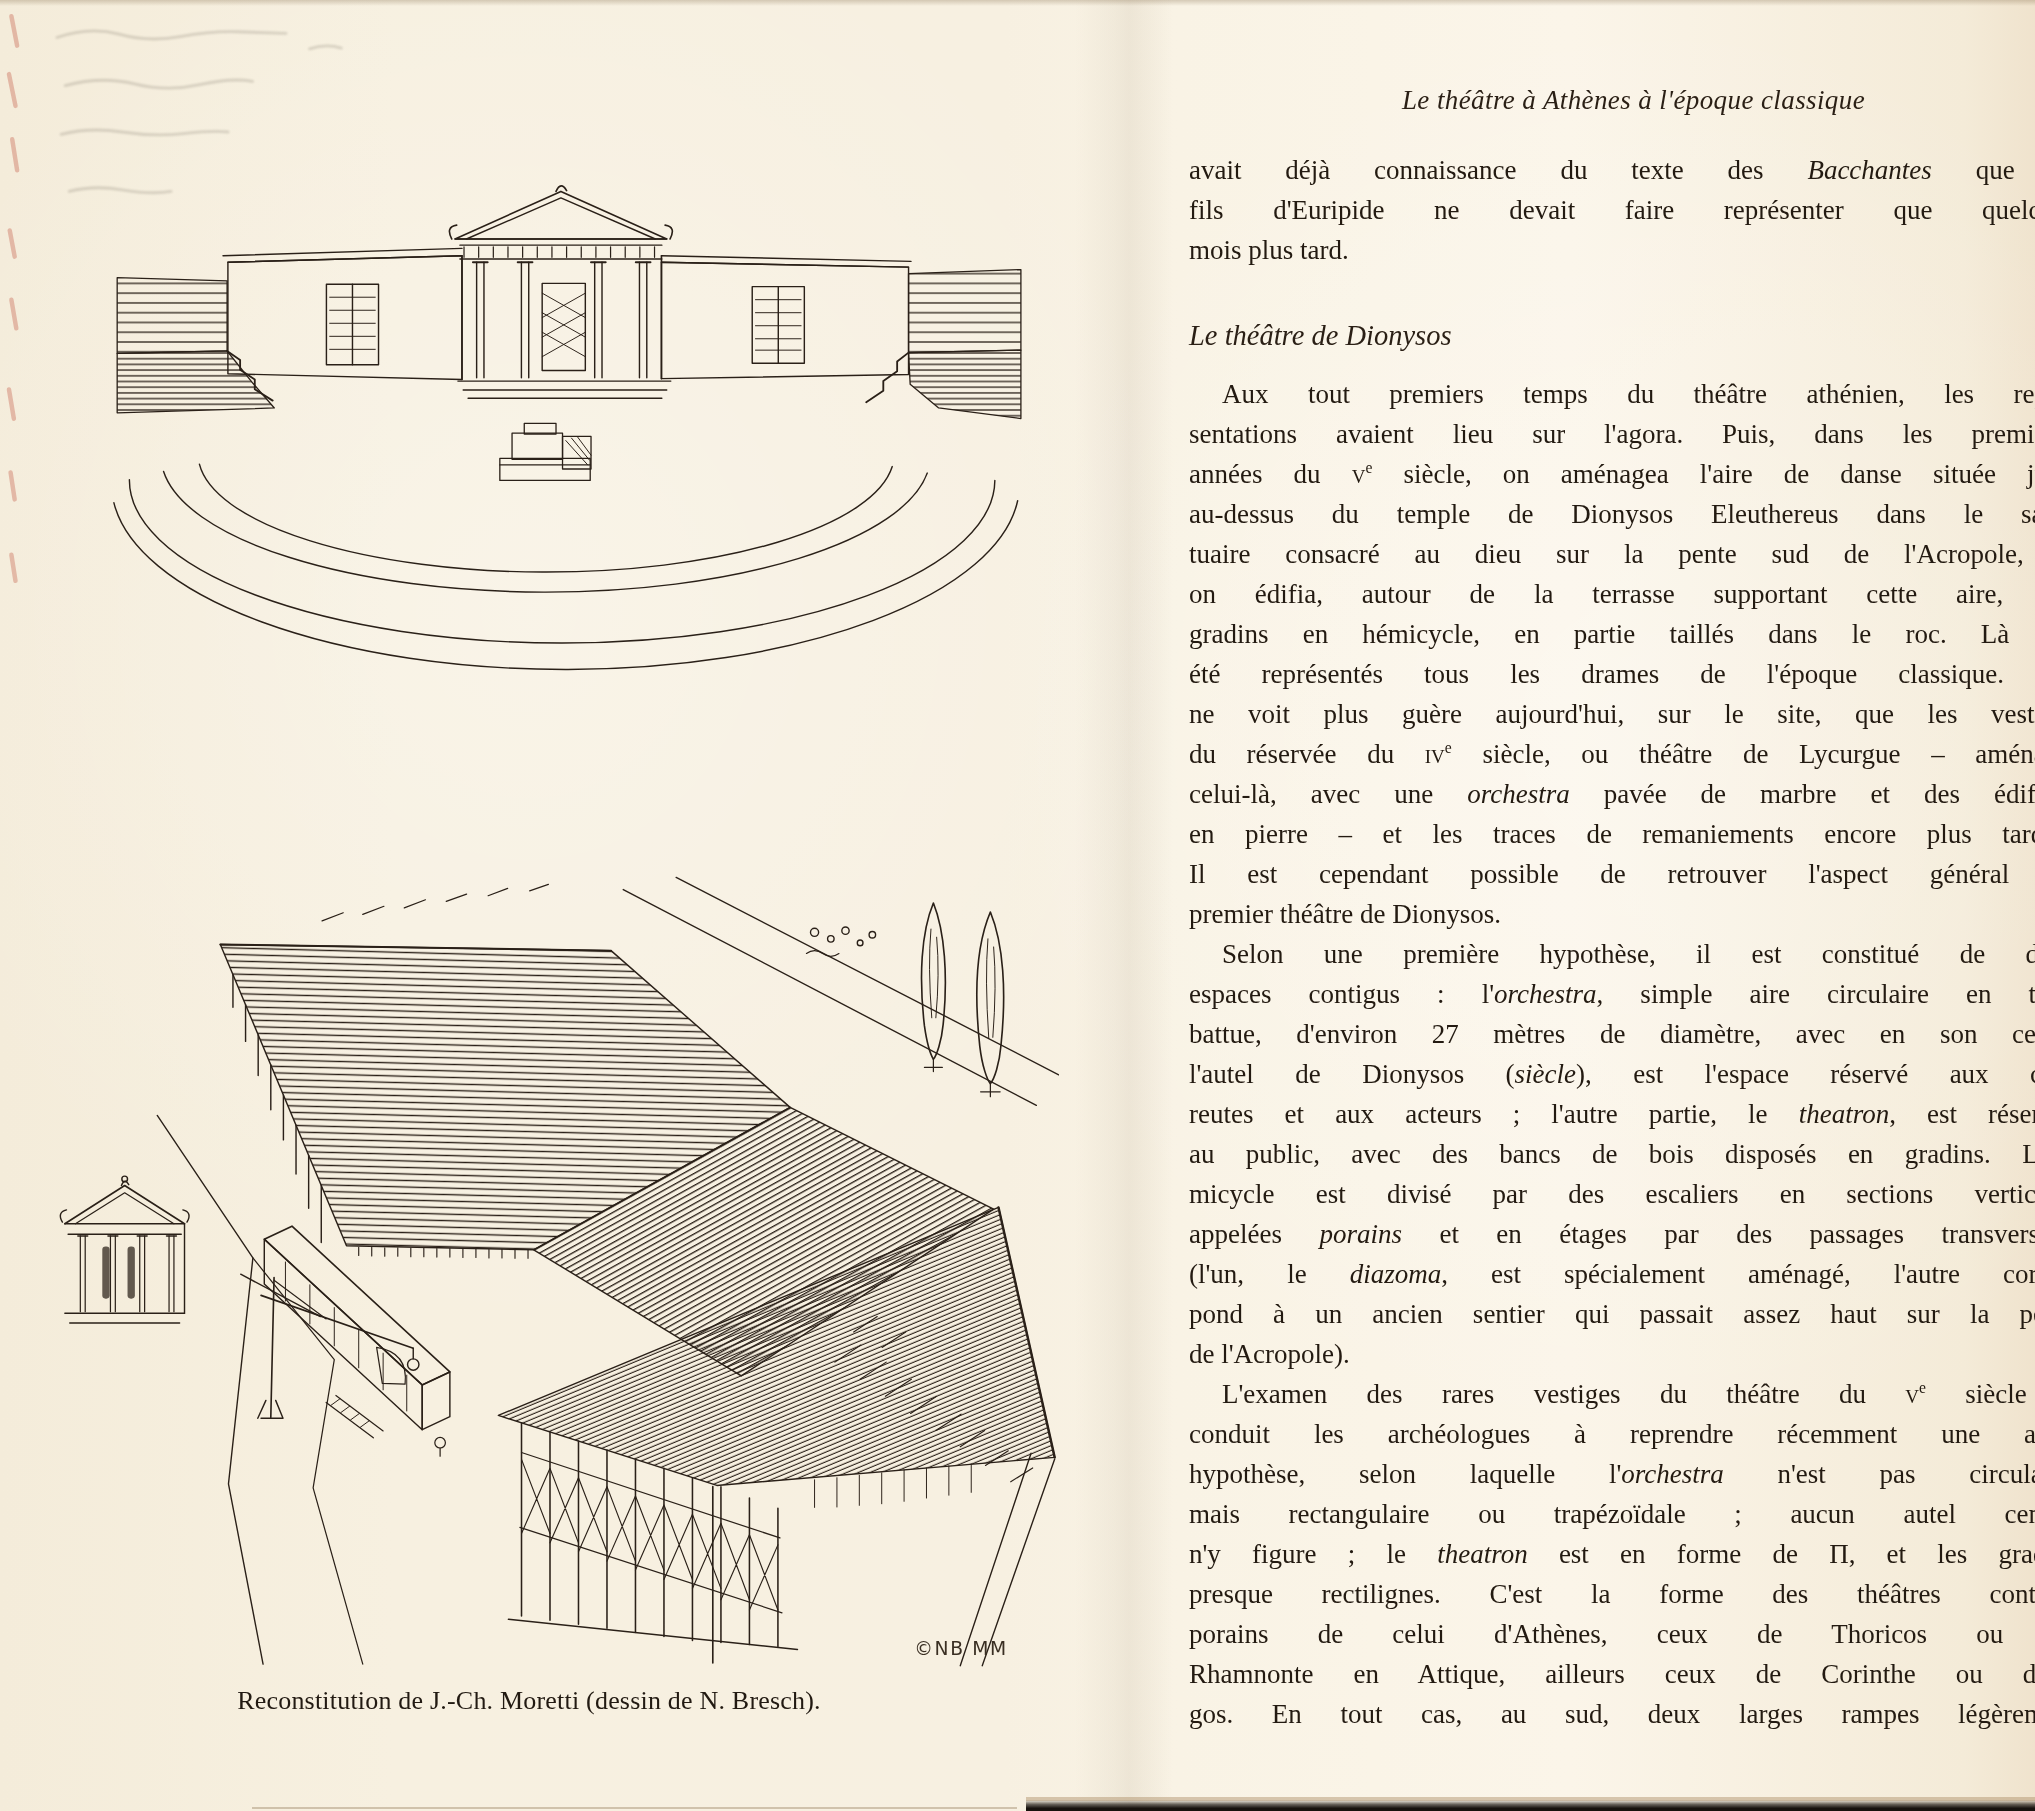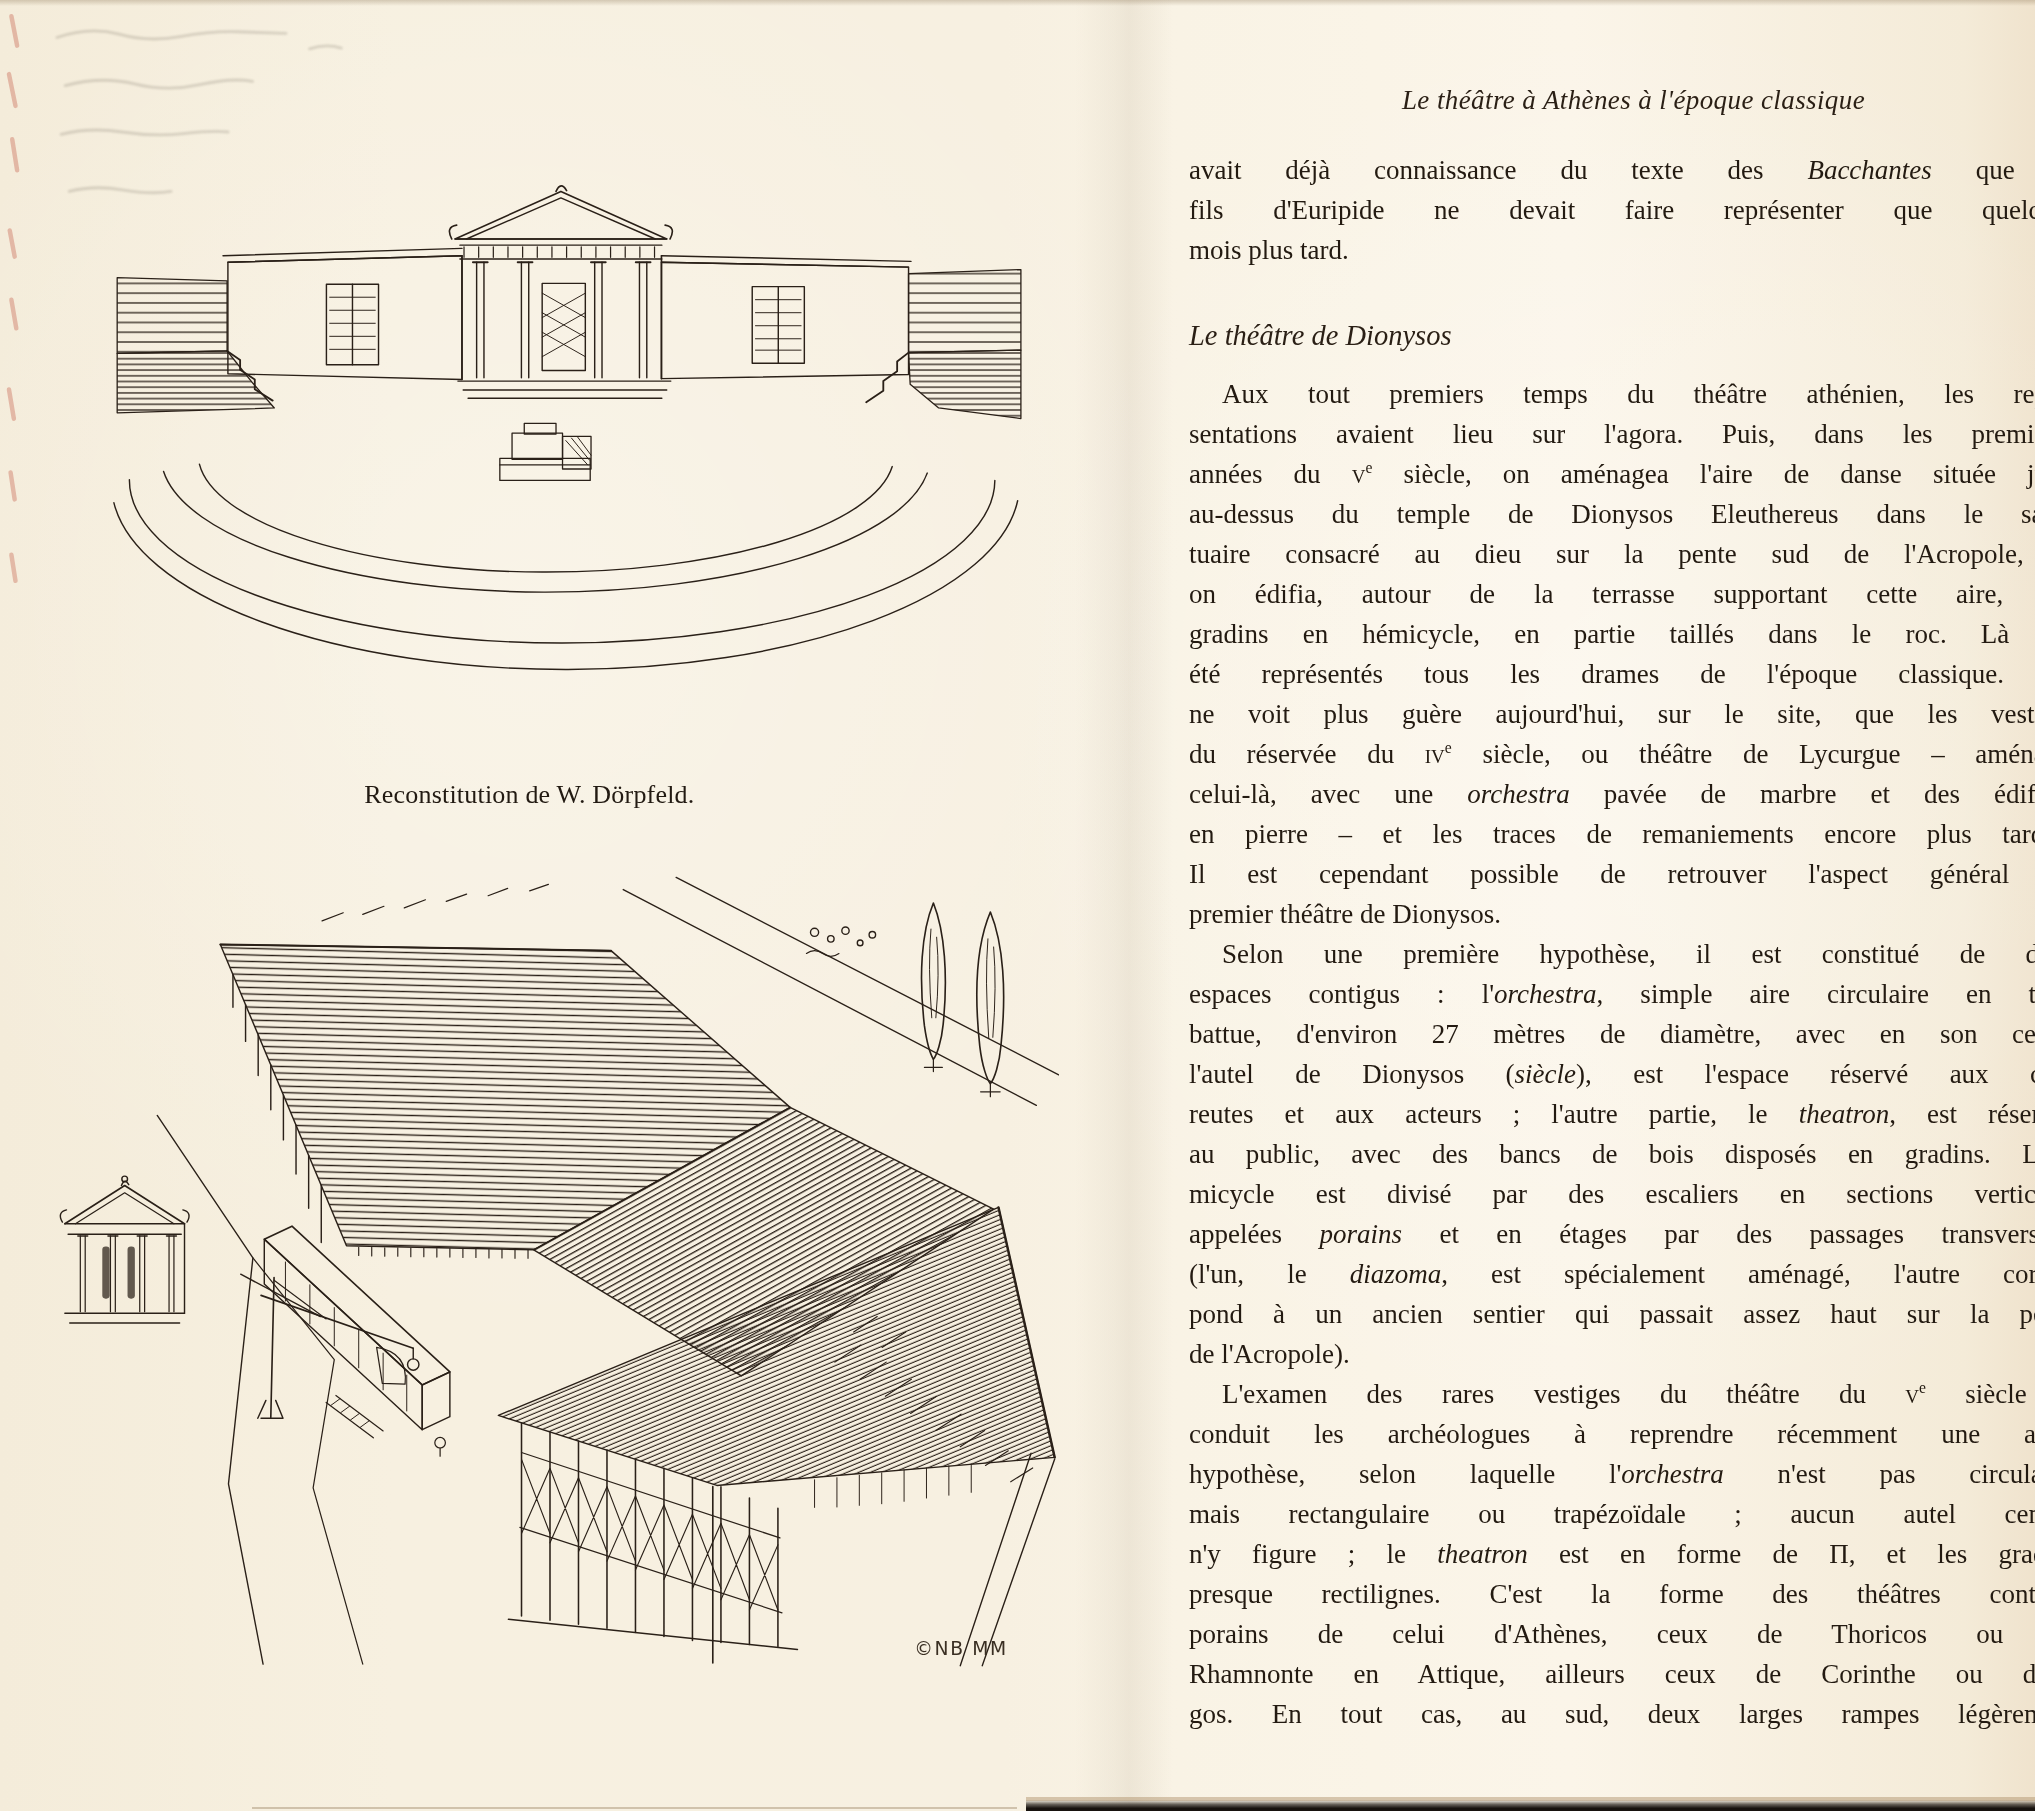--- a/index.html
+++ b/index.html
@@ -177,21 +177,20 @@
       <g class="ink" stroke-width="3.2">
         <rect x="1078" y="826" width="222" height="54"></rect>
         <path d="M1078 842 H1300"></path>
         <rect x="1108" y="764" width="124" height="64"></rect>
         <rect x="1138" y="740" width="78" height="26"></rect>
         <rect x="1232" y="772" width="70" height="80"></rect>
         <path d="M1240 782 l54 60 M1254 776 l44 54 M1268 772 l34 46" stroke-width="2.4"></path>
       </g>
     </svg>
 
-    <div class="caption caption-1">Reconstitution de W. Dörpfeld.</div>
 
     <svg class="fig2" width="1018" height="814" viewBox="0 0 2500 2000">
       <defs>
         <pattern id="f2a" width="80" height="16" patternUnits="userSpaceOnUse" patternTransform="rotate(1.5)">
           <path d="M0 8 H80" stroke="#2a2018" stroke-width="3.2"></path>
         </pattern>
         <pattern id="f2b" width="80" height="13" patternUnits="userSpaceOnUse" patternTransform="rotate(-29)">
           <path d="M0 6 H80" stroke="#2a2018" stroke-width="3"></path>
         </pattern>
         <pattern id="f2c" width="80" height="11" patternUnits="userSpaceOnUse" patternTransform="rotate(-22.6)">
@@ -283,20 +282,21 @@
         <path d="M2186 182 q-8 90 2 218 M2200 202 q8 88 -2 198" stroke-width="2.4"></path>
         <path d="M2192 502 V532 M2170 522 h44" stroke-width="3"></path>
         <path d="M2332 140 C2298 220 2292 340 2306 470 C2312 520 2324 552 2332 562 C2342 550 2354 514 2358 468 C2372 336 2364 218 2332 140 Z"></path>
         <path d="M2326 206 q-8 96 2 244 M2340 226 q8 94 -2 222" stroke-width="2.4"></path>
         <path d="M2332 562 V594 M2308 582 h48" stroke-width="3"></path>
       </g>
 
       <text class="sig" x="2145" y="1965">©NB MM</text>
     </svg>
 
+    <div class="caption caption-2">Reconstitution de J.-Ch. Moretti (dessin de N. Bresch).</div>
   </div>
 
   <div class="page right-page">
     <div class="running-title">Le théâtre à Athènes à l'époque classique</div>
     <div class="folio">47</div>
     <div class="body-text">
         <div class="para">
           <div class="line"><span>avait déjà connaissance du texte des </span><span class="i">Bacchantes</span><span> que le</span></div>
           <div class="line"><span>fils d'Euripide ne devait faire représenter que quelques</span></div>
           <div class="line last"><span>mois plus tard.</span></div>

